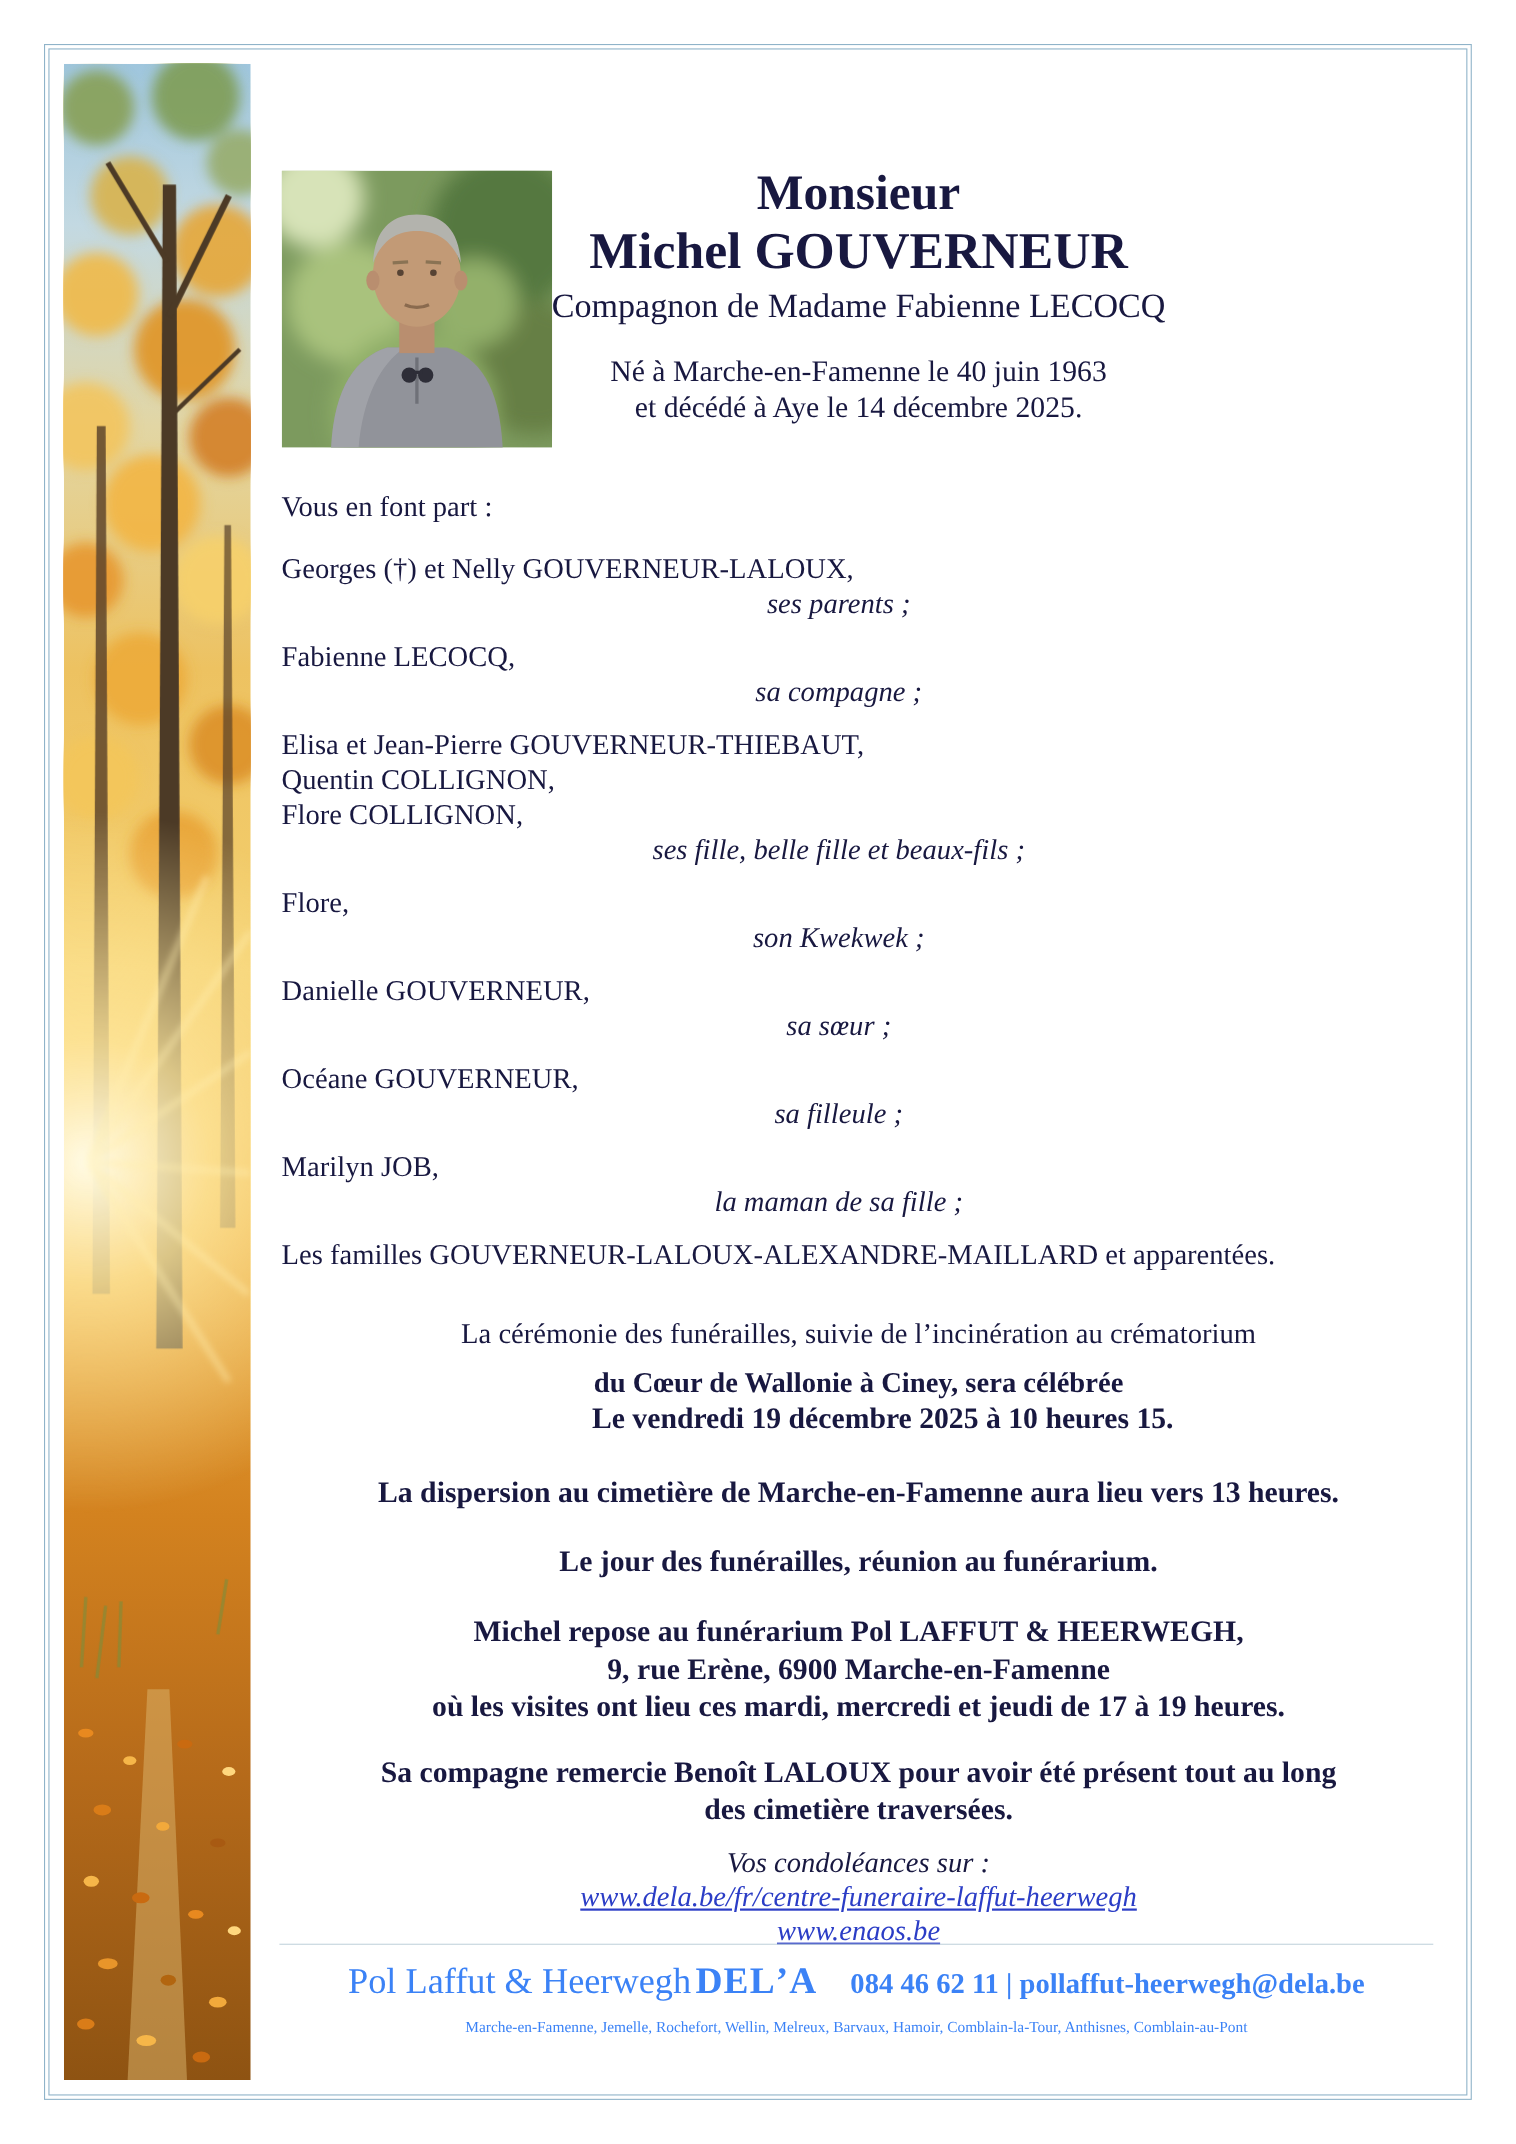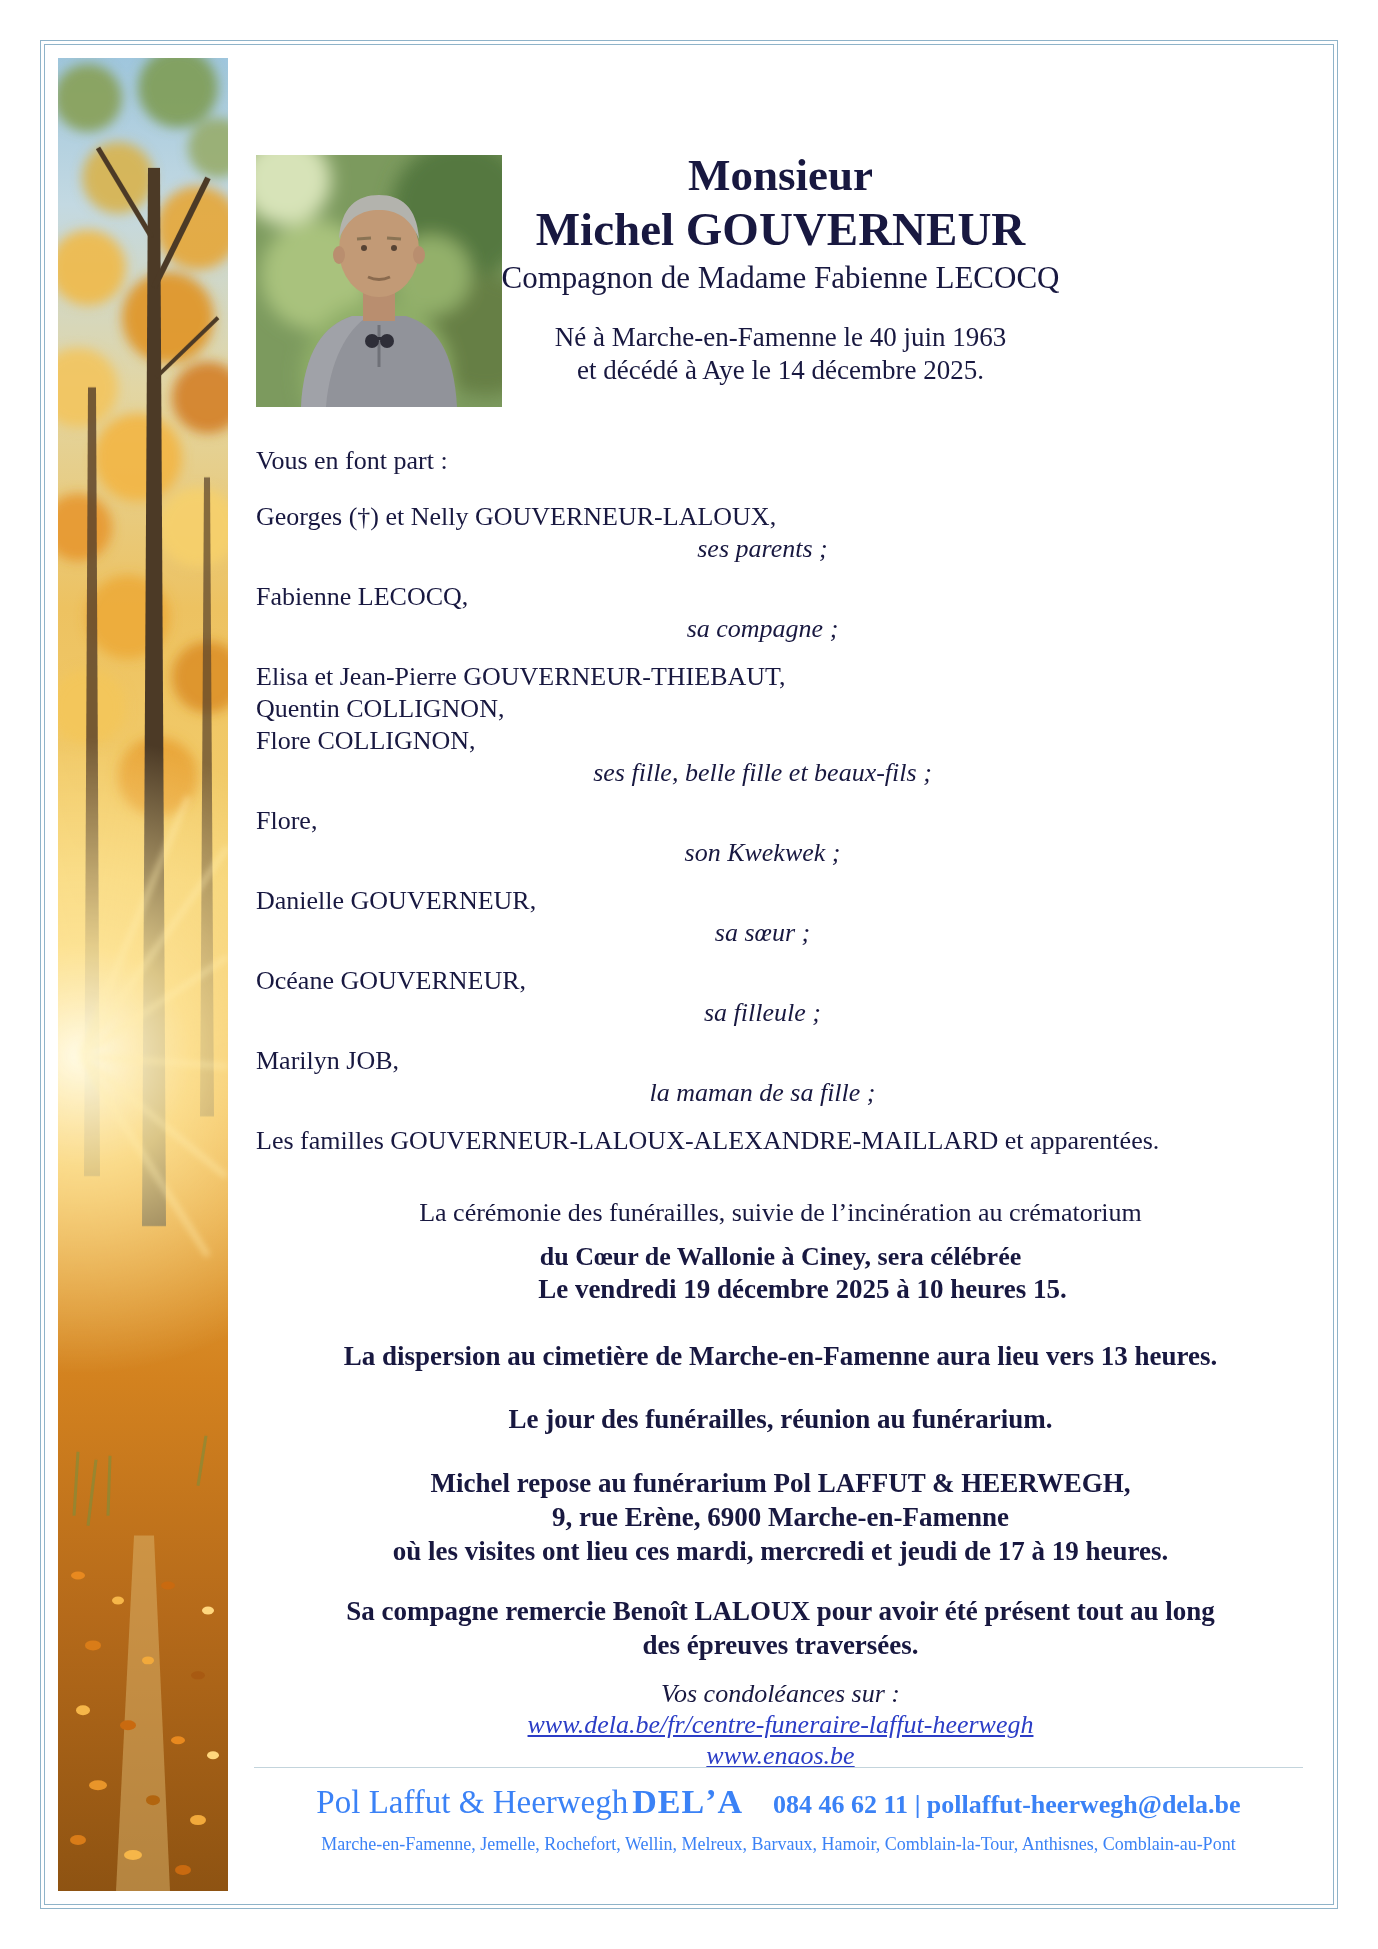--- a/index.html
+++ b/index.html
@@ -90,21 +90,21 @@
     left: 26px; right: 30px; bottom: 48px;
     text-align: center;
     border-top: 1px solid #c3d4dc;
     padding-top: 14px;
     color: #3b82f6;
   }
   .footer-main { line-height: 40px; white-space: nowrap; }
   .footer-brand { font-size: 33px; }
   .footer-logo { font-size: 34px; font-weight: bold; letter-spacing: 1px; }
   .footer-contact { font-size: 26px; font-weight: bold; margin-left: 26px; }
-  .footer-towns { font-size: 18px; line-height: 24px; margin-top: 4px; }
+  .footer-towns { font-size: 14px; line-height: 24px; margin-top: 4px; }
 </style>
 </head>
 <body>
 
 <div class="frame-outer">
   <div class="frame-inner">
 
     <div class="photo-strip">
       <svg viewBox="0 0 170 1836" preserveAspectRatio="none">
         <defs>
@@ -305,21 +305,21 @@
         <div class="reunion">Le jour des funérailles, réunion au funérarium.</div>
 
         <div class="repose">
           <div>Michel repose au funérarium Pol LAFFUT &amp; HEERWEGH,</div>
           <div>9, rue Erène, 6900 Marche-en-Famenne</div>
           <div>où les visites ont lieu ces mardi, mercredi et jeudi de 17 à 19 heures.</div>
         </div>
 
         <div class="thanks">
           <div>Sa compagne remercie Benoît LALOUX pour avoir été présent tout au long</div>
-          <div>des épreuves traversées.</div>
+          <div>des cimetière traversées.</div>
         </div>
 
         <div class="condolences">
           <div class="condolences-label">Vos condoléances sur :</div>
           <a class="condolence-link">www.dela.be/fr/centre-funeraire-laffut-heerwegh</a>
           <a class="condolence-link">www.enaos.be</a>
         </div>
       </div>
 
       <div class="footer">

